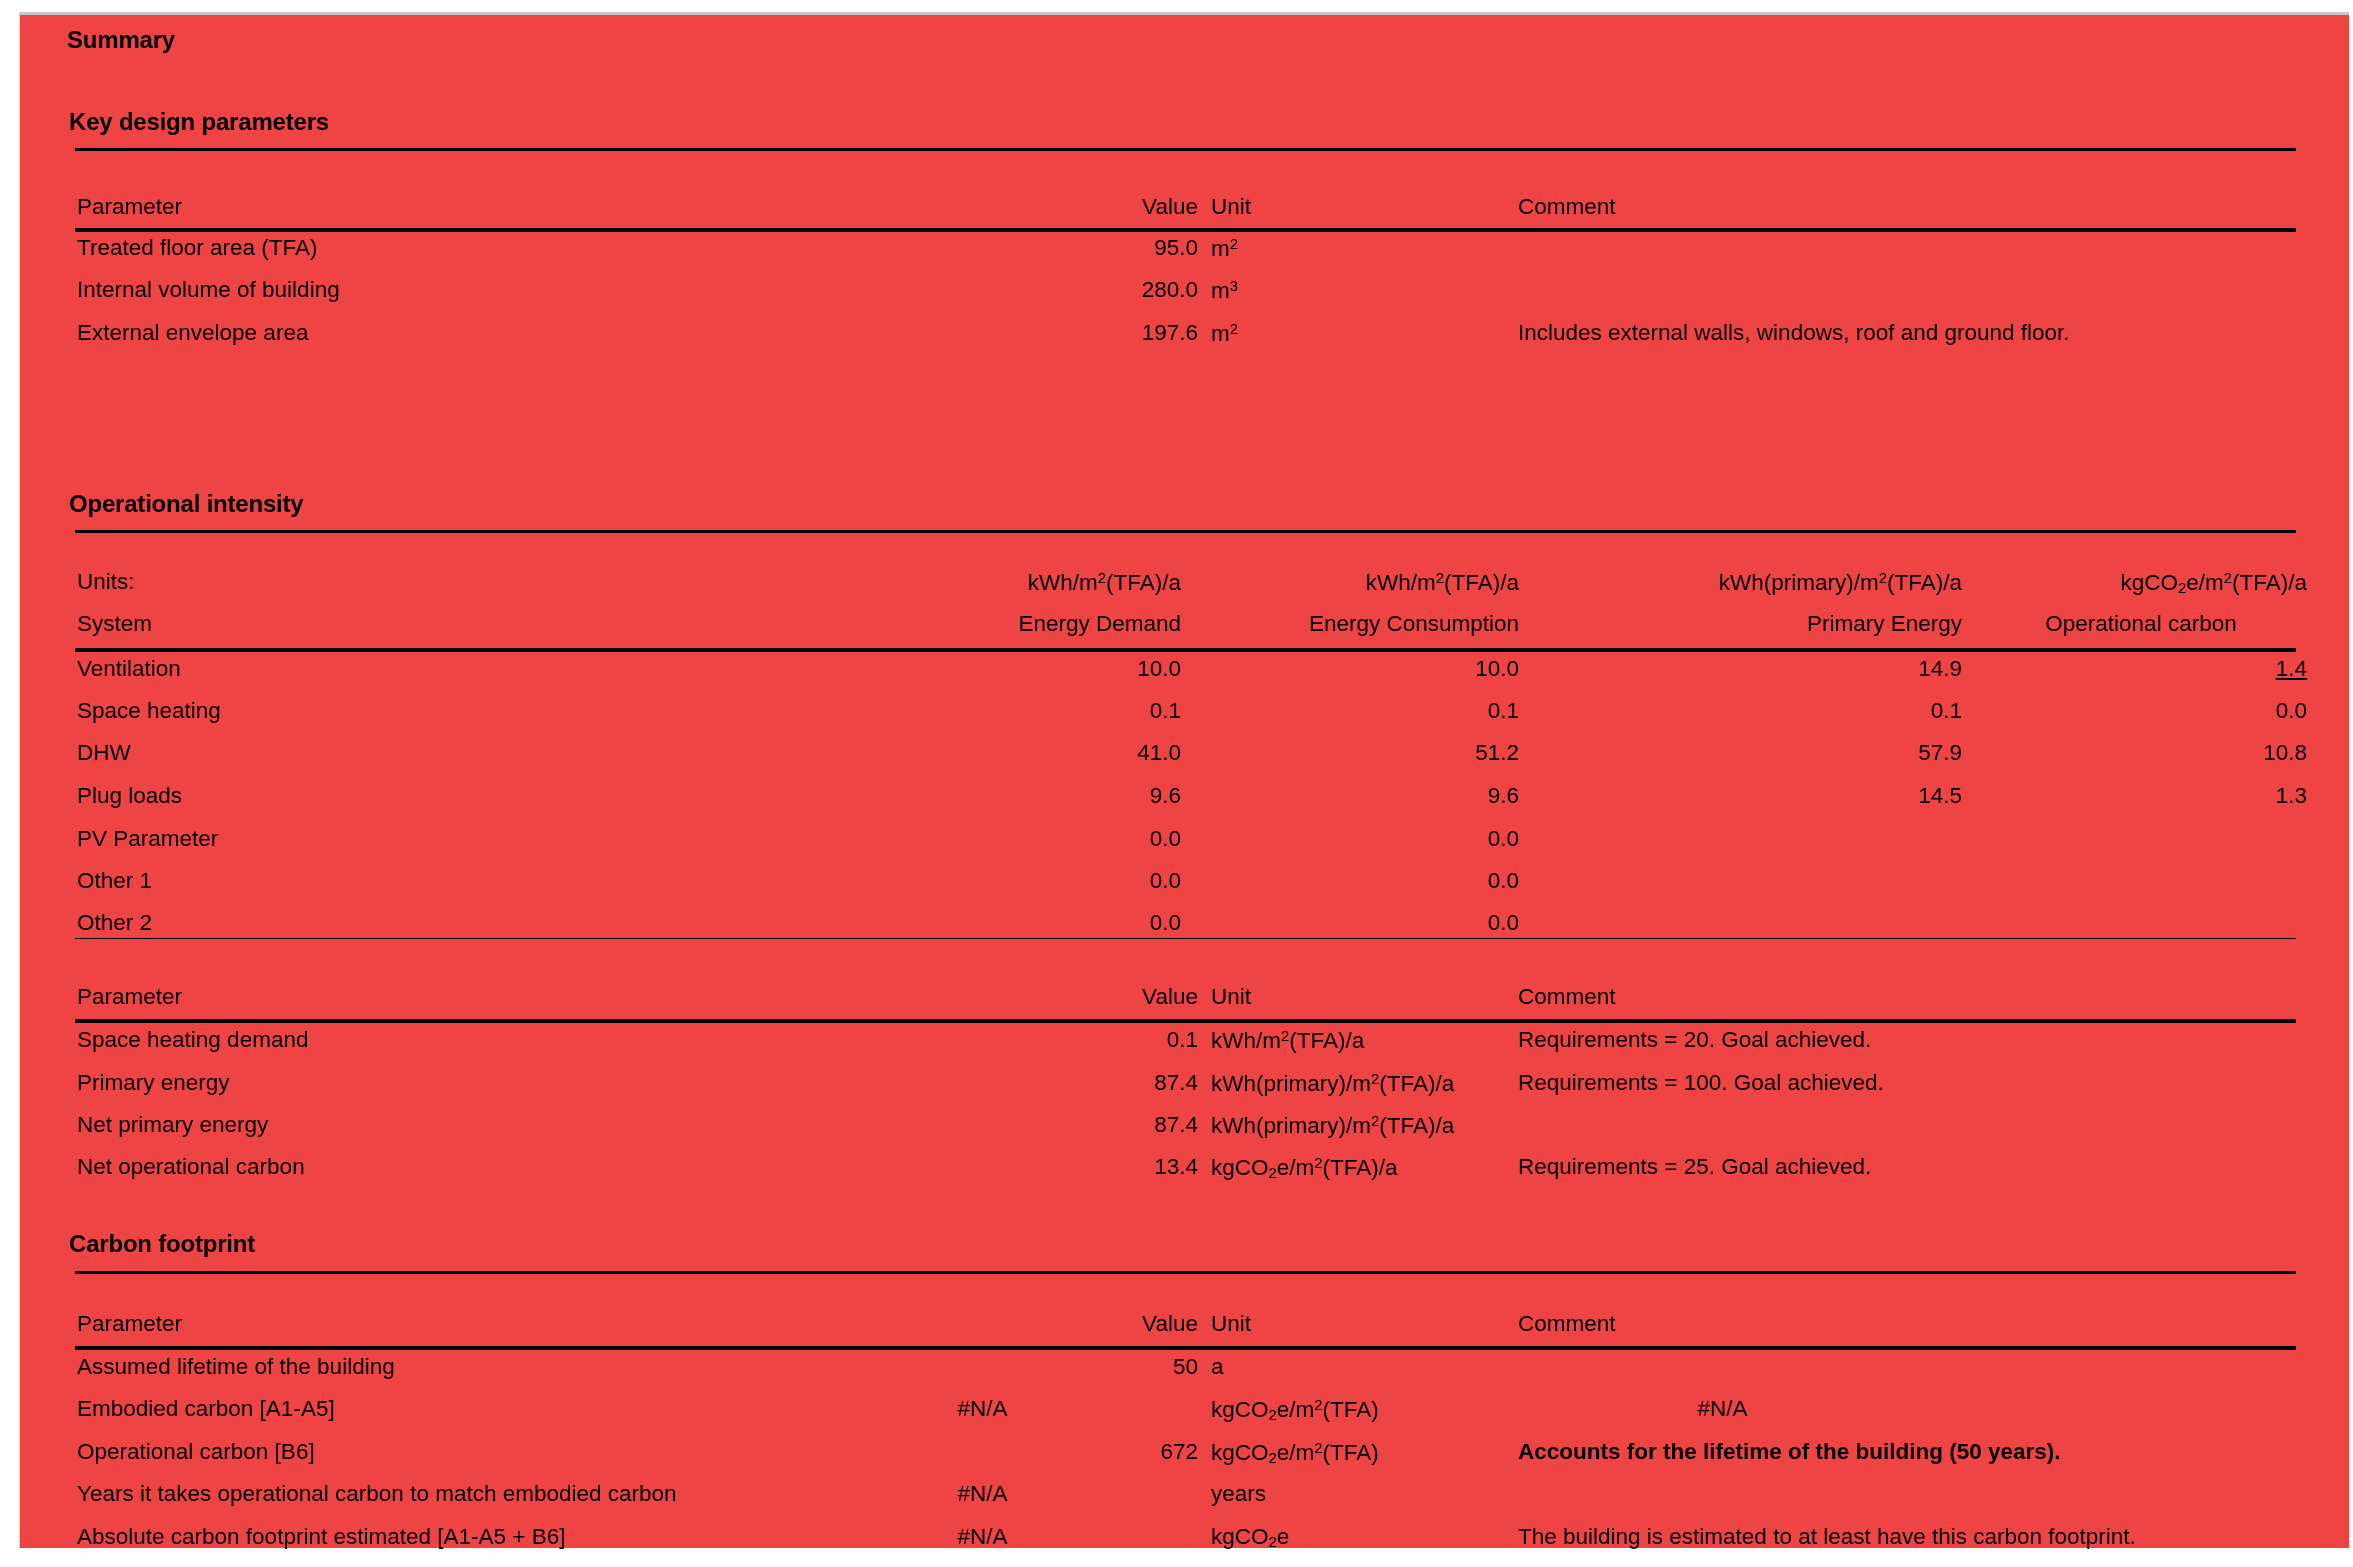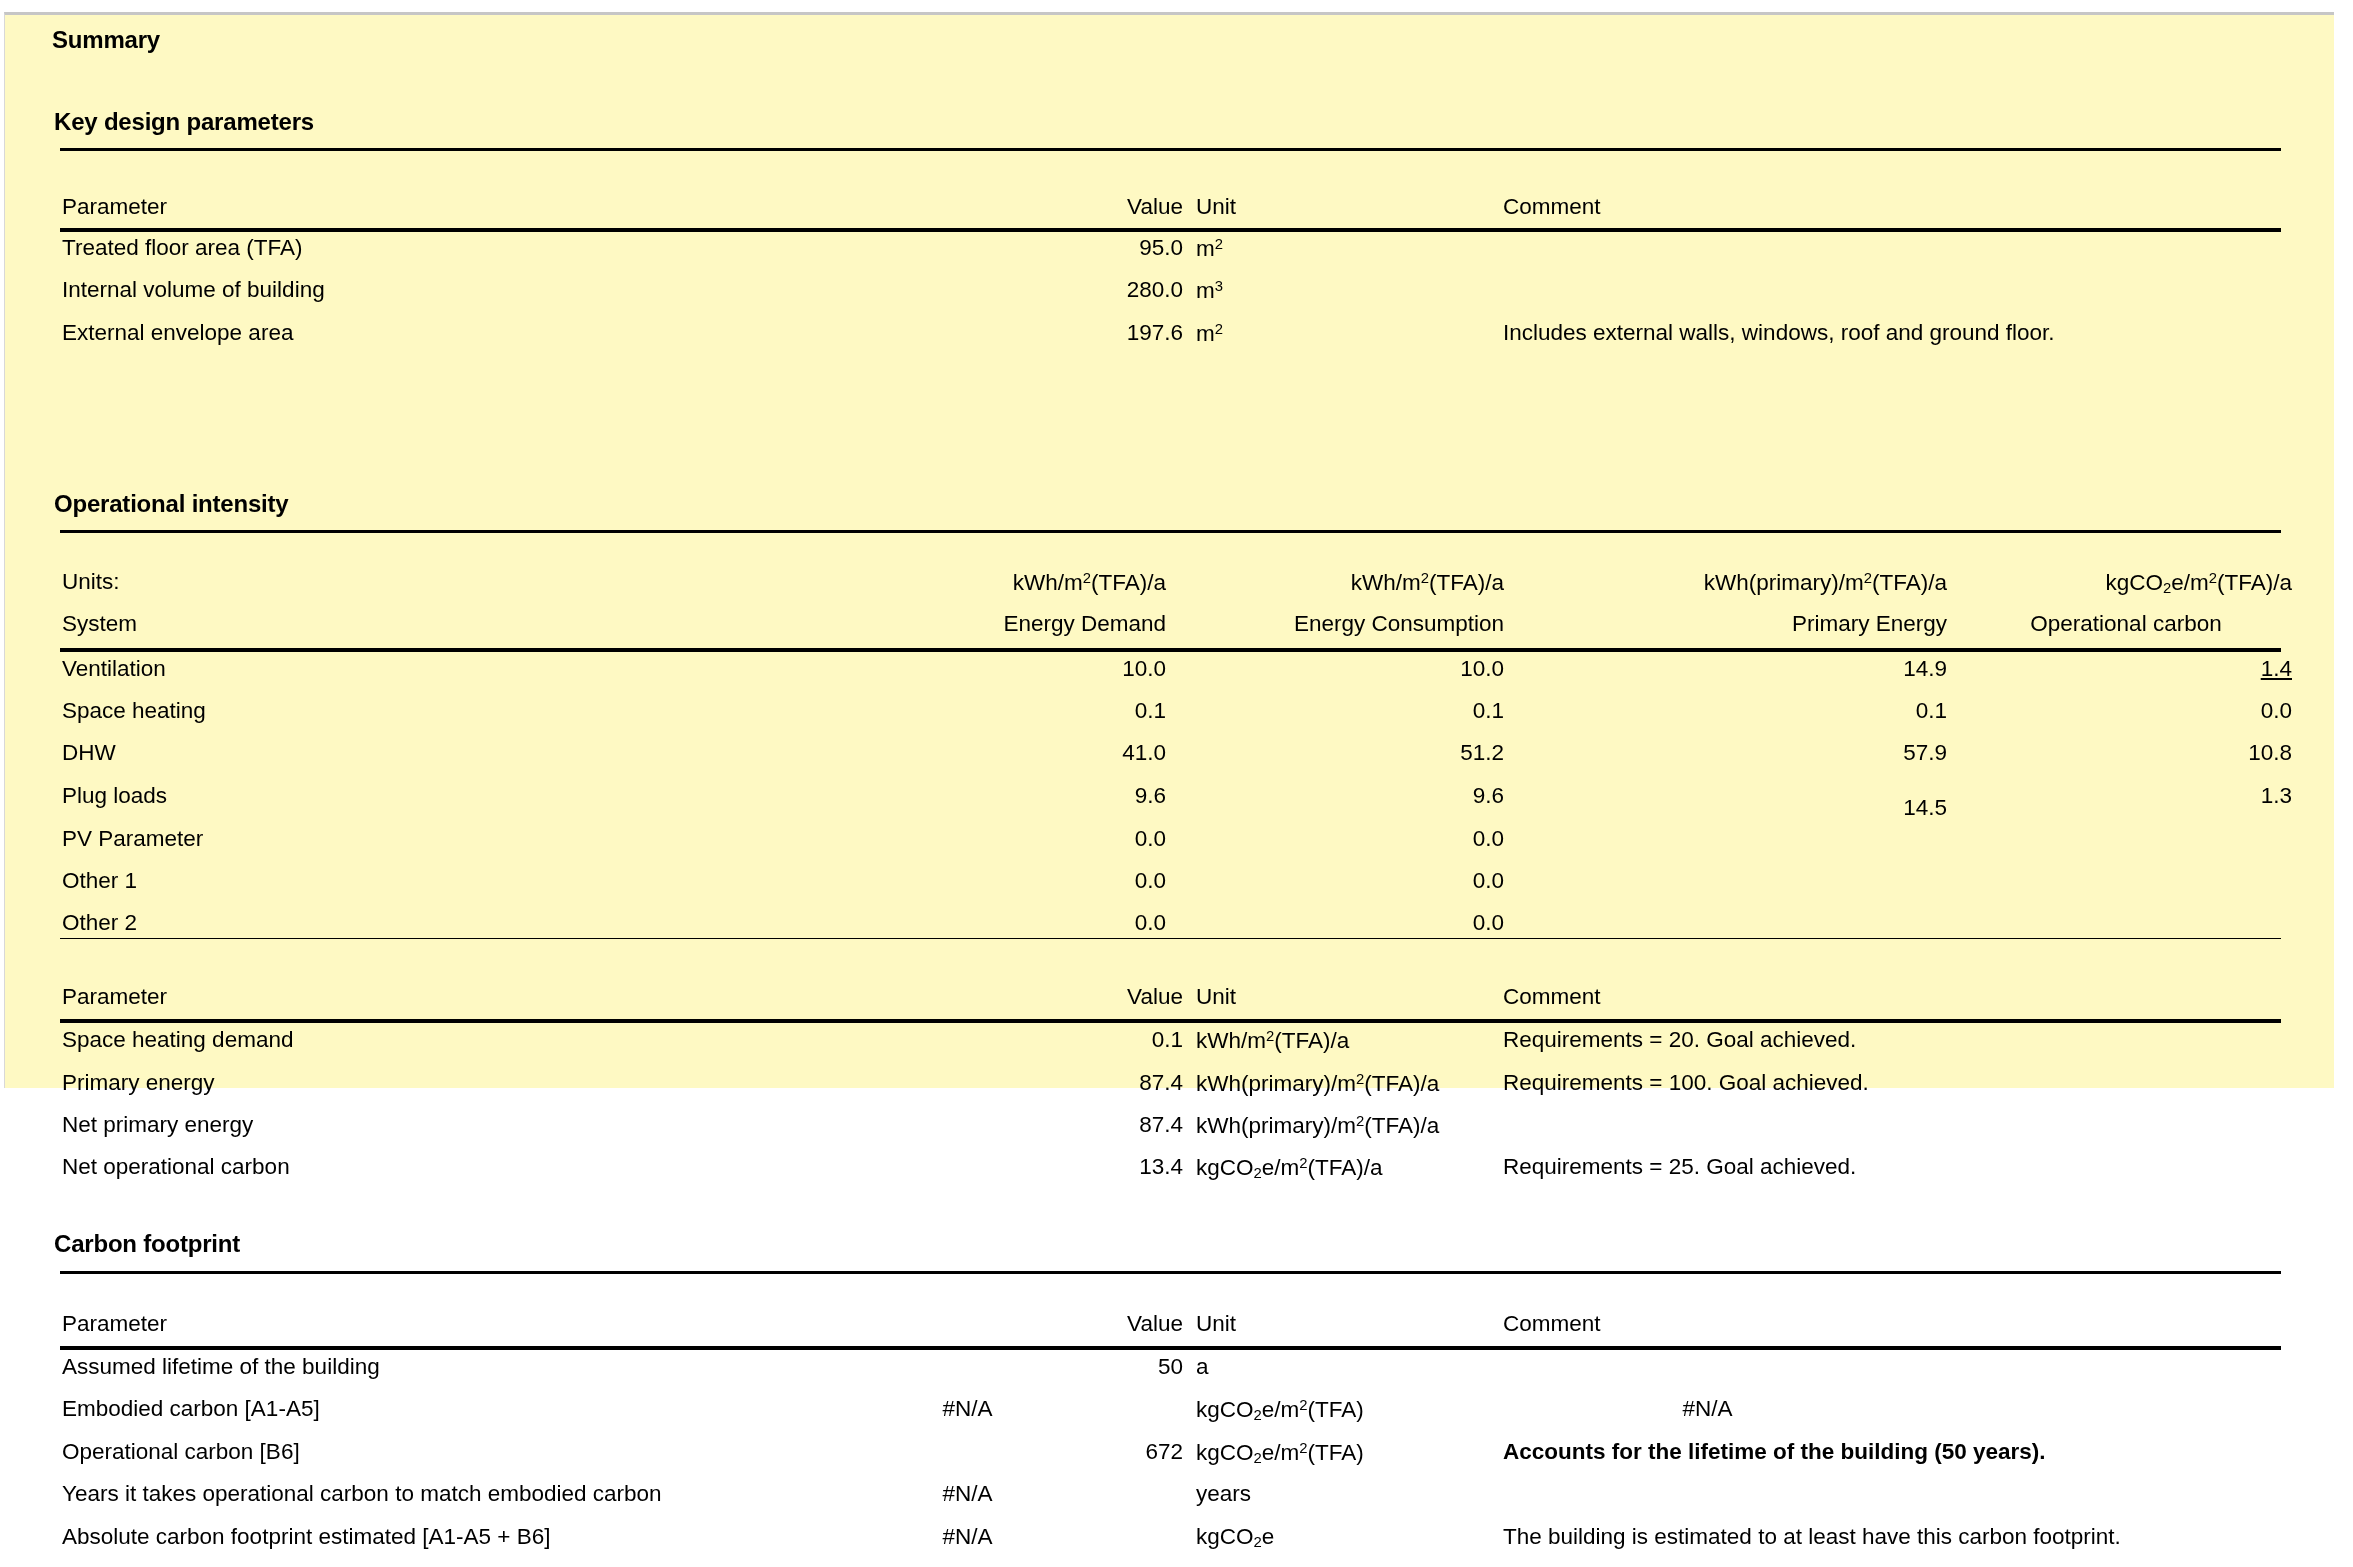--- a/index.html
+++ b/index.html
@@ -13,25 +13,25 @@
   }
   #page {
     position: relative;
     width: 2354px;
     height: 1567px;
     background: #ffffff;
     overflow: hidden;
   }
   #sheet {
     position: absolute;
-    left: 4px;
+    left: 19px;
     top: 12.4px;
     width: 2330px;
-    height: 1076px;
-    background: #fef9c3;
+    height: 1536px;
+    background: #ef4444;
     border-top: 3px solid #c6c6c6;
     border-left: 1.8px solid #d8d8d8;
     box-sizing: border-box;
   }
   .inner {
     position: absolute;
     left: 0; top: 0;
     width: 100%;
     height: 100%;
   }
@@ -143,21 +143,21 @@
 
       <div class="cell left" style="left:57px; top:727px;">DHW</div>
       <div class="cell right" style="left:788px; top:727px; width:373px;">41.0</div>
       <div class="cell right" style="left:1179px; top:727px; width:320px;">51.2</div>
       <div class="cell right" style="left:1504px; top:727px; width:438px;">57.9</div>
       <div class="cell right" style="left:1955px; top:727px; width:332px;">10.8</div>
 
       <div class="cell left" style="left:57px; top:770px;">Plug loads</div>
       <div class="cell right" style="left:788px; top:770px; width:373px;">9.6</div>
       <div class="cell right" style="left:1179px; top:770px; width:320px;">9.6</div>
-      <div class="cell right" style="left:1504px; top:770px; width:438px;margin-top:12px;">14.5</div>
+      <div class="cell right" style="left:1504px; top:770px; width:438px;">14.5</div>
       <div class="cell right" style="left:1955px; top:770px; width:332px;">1.3</div>
 
       <div class="cell left" style="left:57px; top:813px;">PV Parameter</div>
       <div class="cell right" style="left:788px; top:813px; width:373px;">0.0</div>
       <div class="cell right" style="left:1179px; top:813px; width:320px;">0.0</div>
       <div class="cell right" style="left:1504px; top:813px; width:438px;"></div>
       <div class="cell right" style="left:1955px; top:813px; width:332px;"></div>
 
       <div class="cell left" style="left:57px; top:855px;">Other 1</div>
       <div class="cell right" style="left:788px; top:855px; width:373px;">0.0</div>

